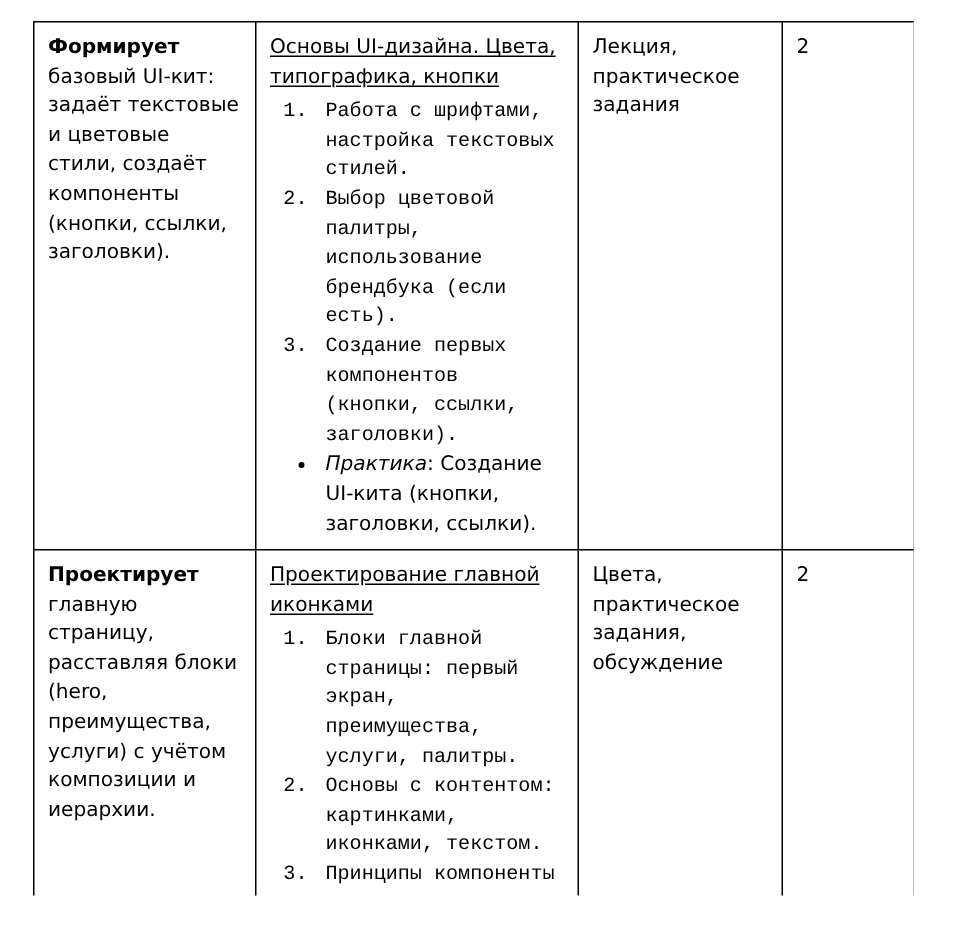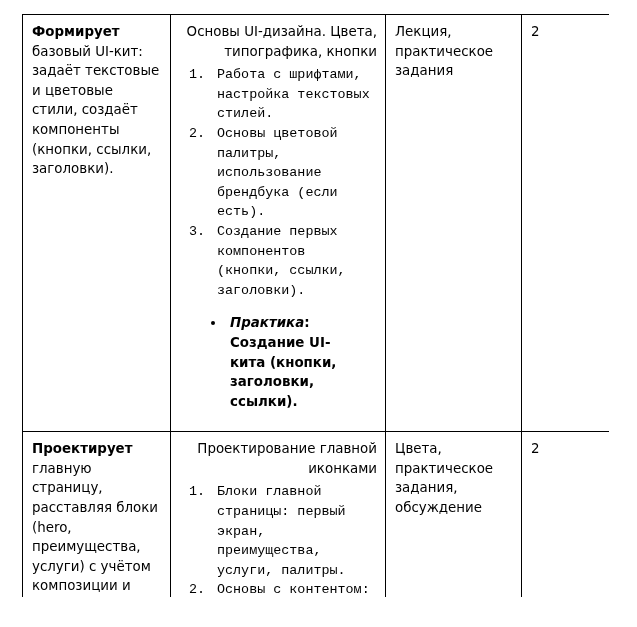--- a/index.html
+++ b/index.html
@@ -50,44 +50,43 @@
   col.c4 { width: 88px; }
 
   .row1 td { height: 334px; }
   .row2 td { height: 227px; margin-left: 47px; }
 
   .cell-text { margin: 0; }
   .lead { font-weight: bold; }
 
   .topic {
     margin: 0 0 0 0;
+    text-decoration: underline;
     text-underline-offset: 2px;
-    text-align: right;
   }
 
   ol.steps {
     margin: 4px 0 0 0;
     padding-left: 33px;
     list-style-position: outside;
   }
   ol.steps > li {
     margin: 0;
     padding-left: 4px;
     font-family: Liberation Mono, monospace;
   }
   ul.practice {
     margin: 0;
     padding-left: 33px;
     list-style-type: disc;
     list-style-position: outside;
   }
   ul.practice > li {
-    margin: 13px;
+    margin: 0;
     padding-left: 4px;
-    font-weight: bold;
   }
   .it { font-style: italic; }
 </style>
 </head>
 <body>
 
 <div class="page">
   <div class="table-clip">
     <table class="curriculum">
       <colgroup>
@@ -98,21 +97,21 @@
       </colgroup>
       <tbody>
         <tr class="row1">
           <td>
             <p class="cell-text"><span class="lead">Формирует</span><span> базовый UI-кит: задаёт текстовые и цветовые стили, создаёт компоненты (кнопки, ссылки, заголовки).</span></p>
           </td>
           <td>
             <p class="topic">Основы UI-дизайна. Цвета, типографика, кнопки</p>
             <ol class="steps">
               <li>Работа с шрифтами, настройка текстовых стилей.</li>
-              <li>Основы цветовой палитры, использование брендбука (если есть).</li>
+              <li>Выбор цветовой палитры, использование брендбука (если есть).</li>
               <li>Создание первых компонентов (кнопки, ссылки, заголовки).</li>
             </ol>
             <ul class="practice">
               <li><span class="it">Практика</span><span>: </span><span>Создание UI-кита (кнопки, заголовки, ссылки).</span></li>
             </ul>
           </td>
           <td>
             <p class="cell-text">Лекция, практическое задания</p>
           </td>
           <td>

